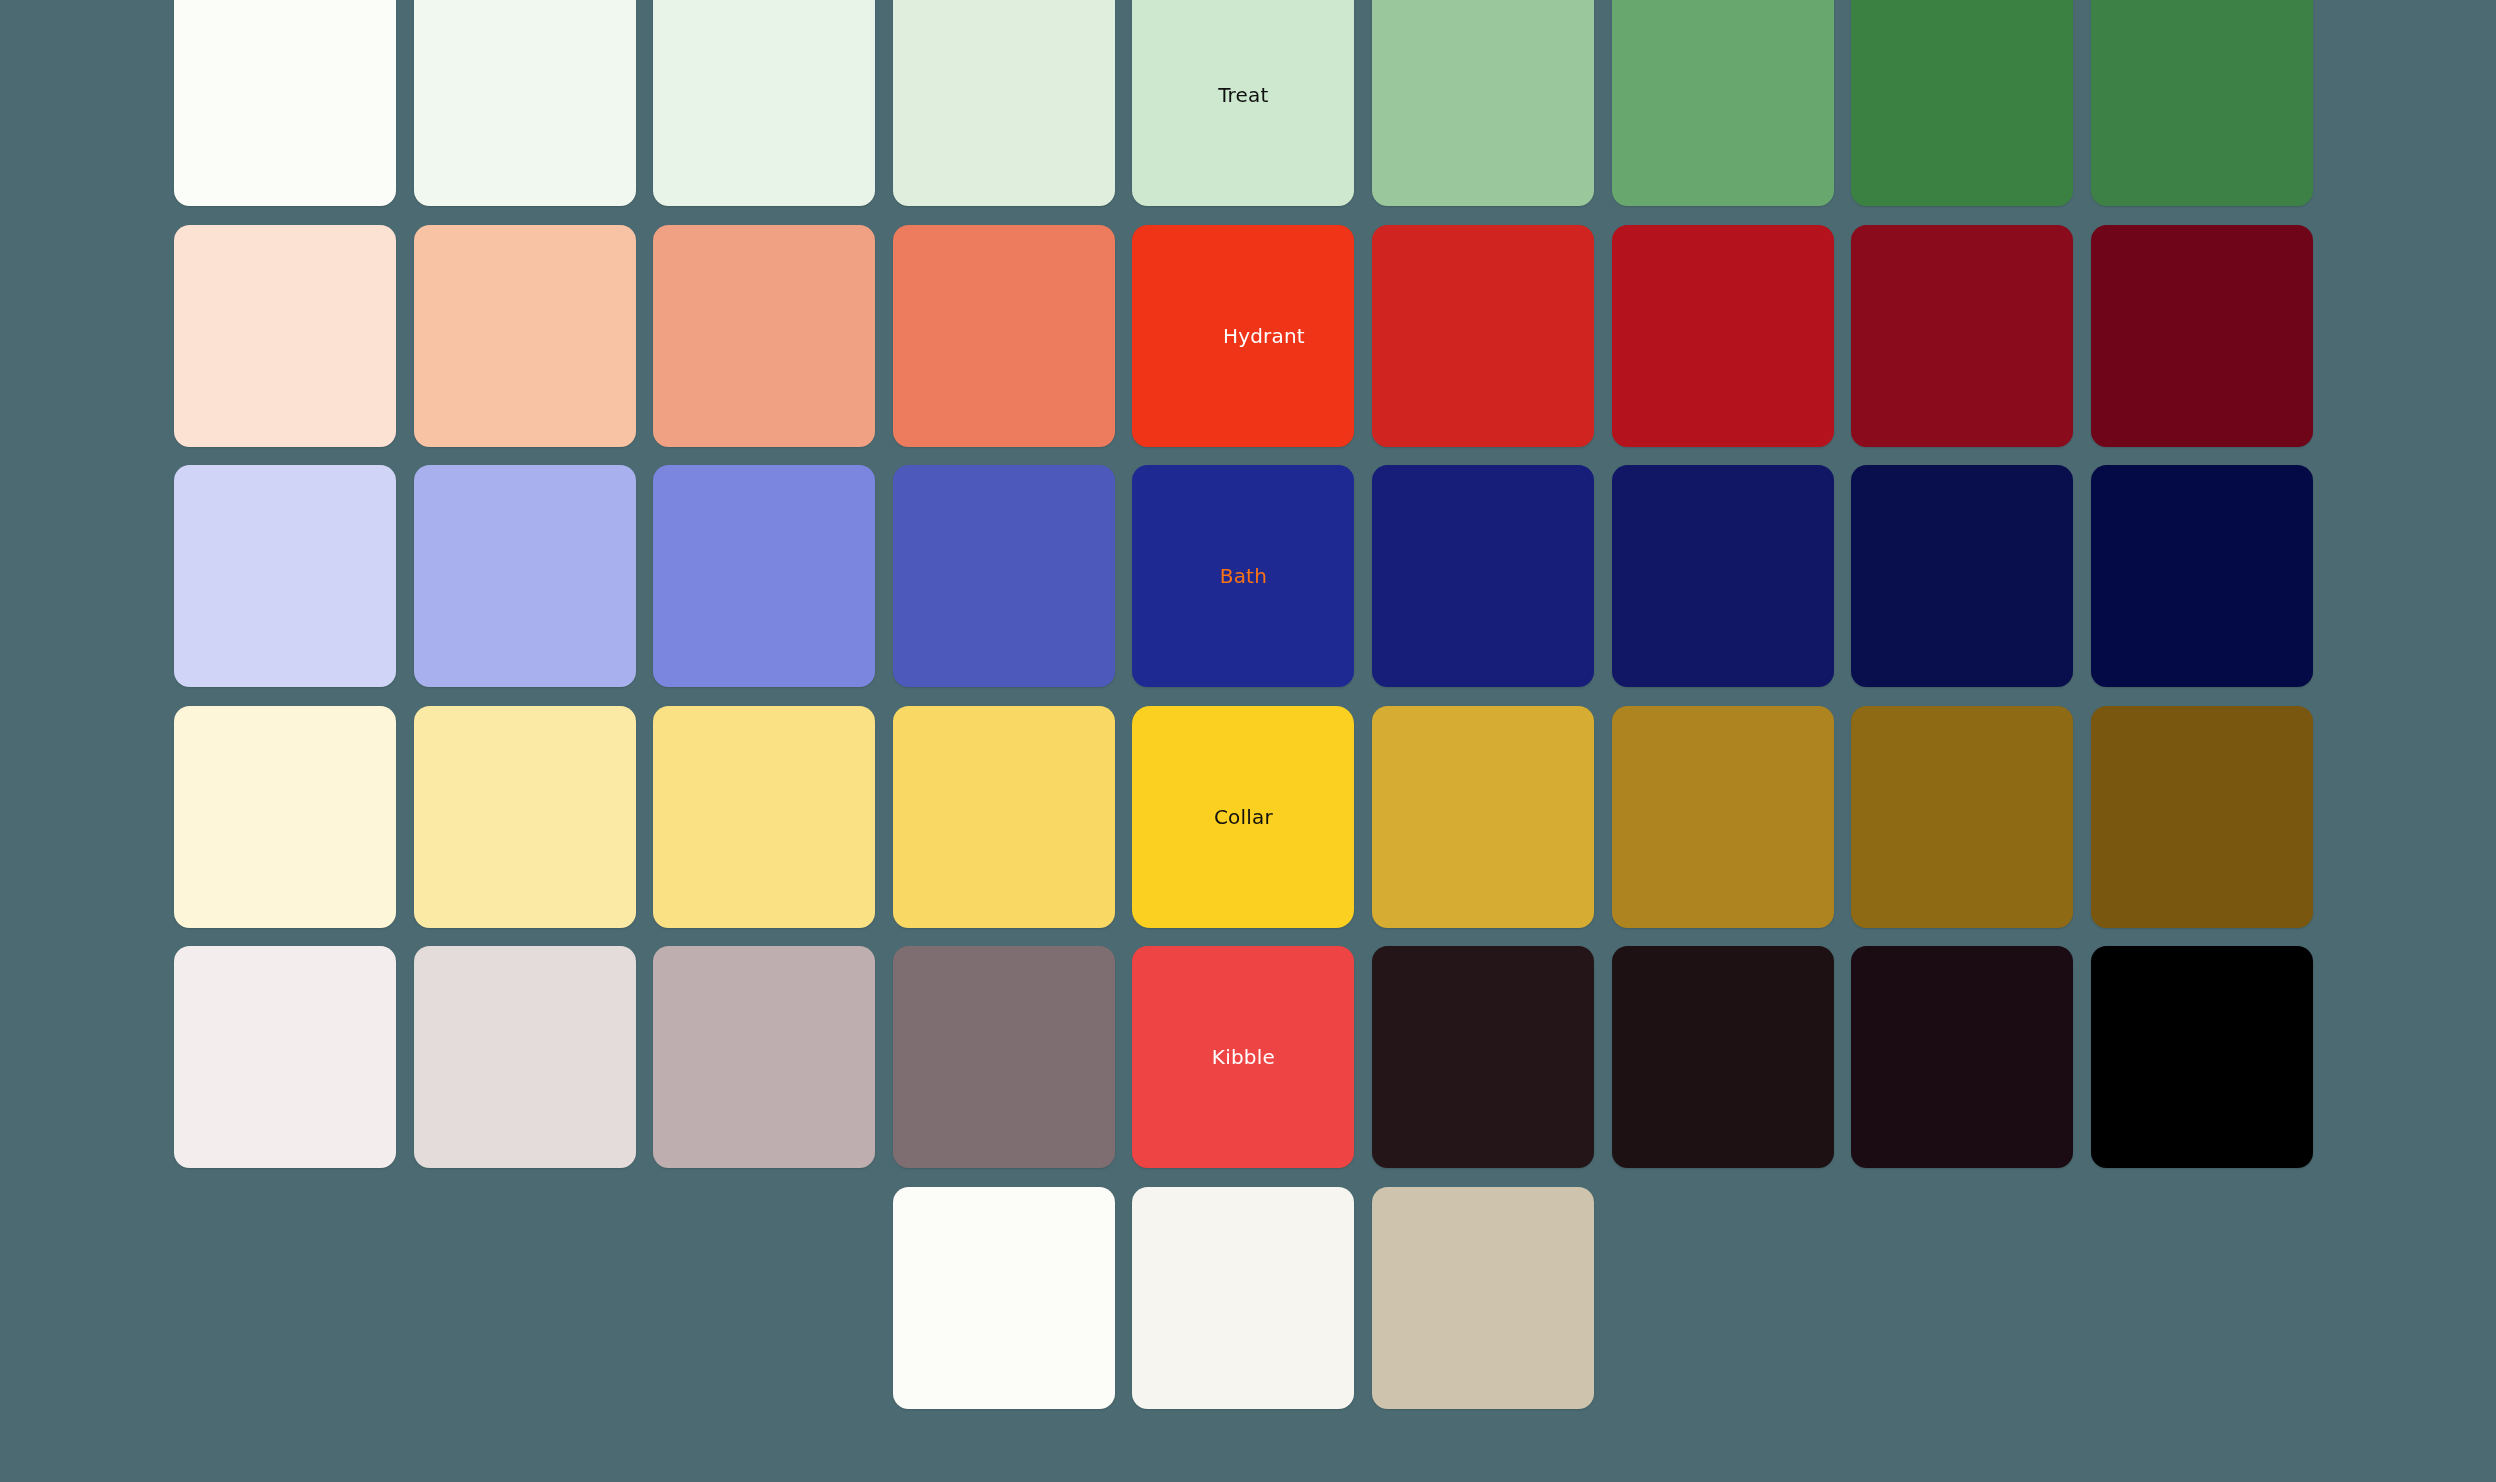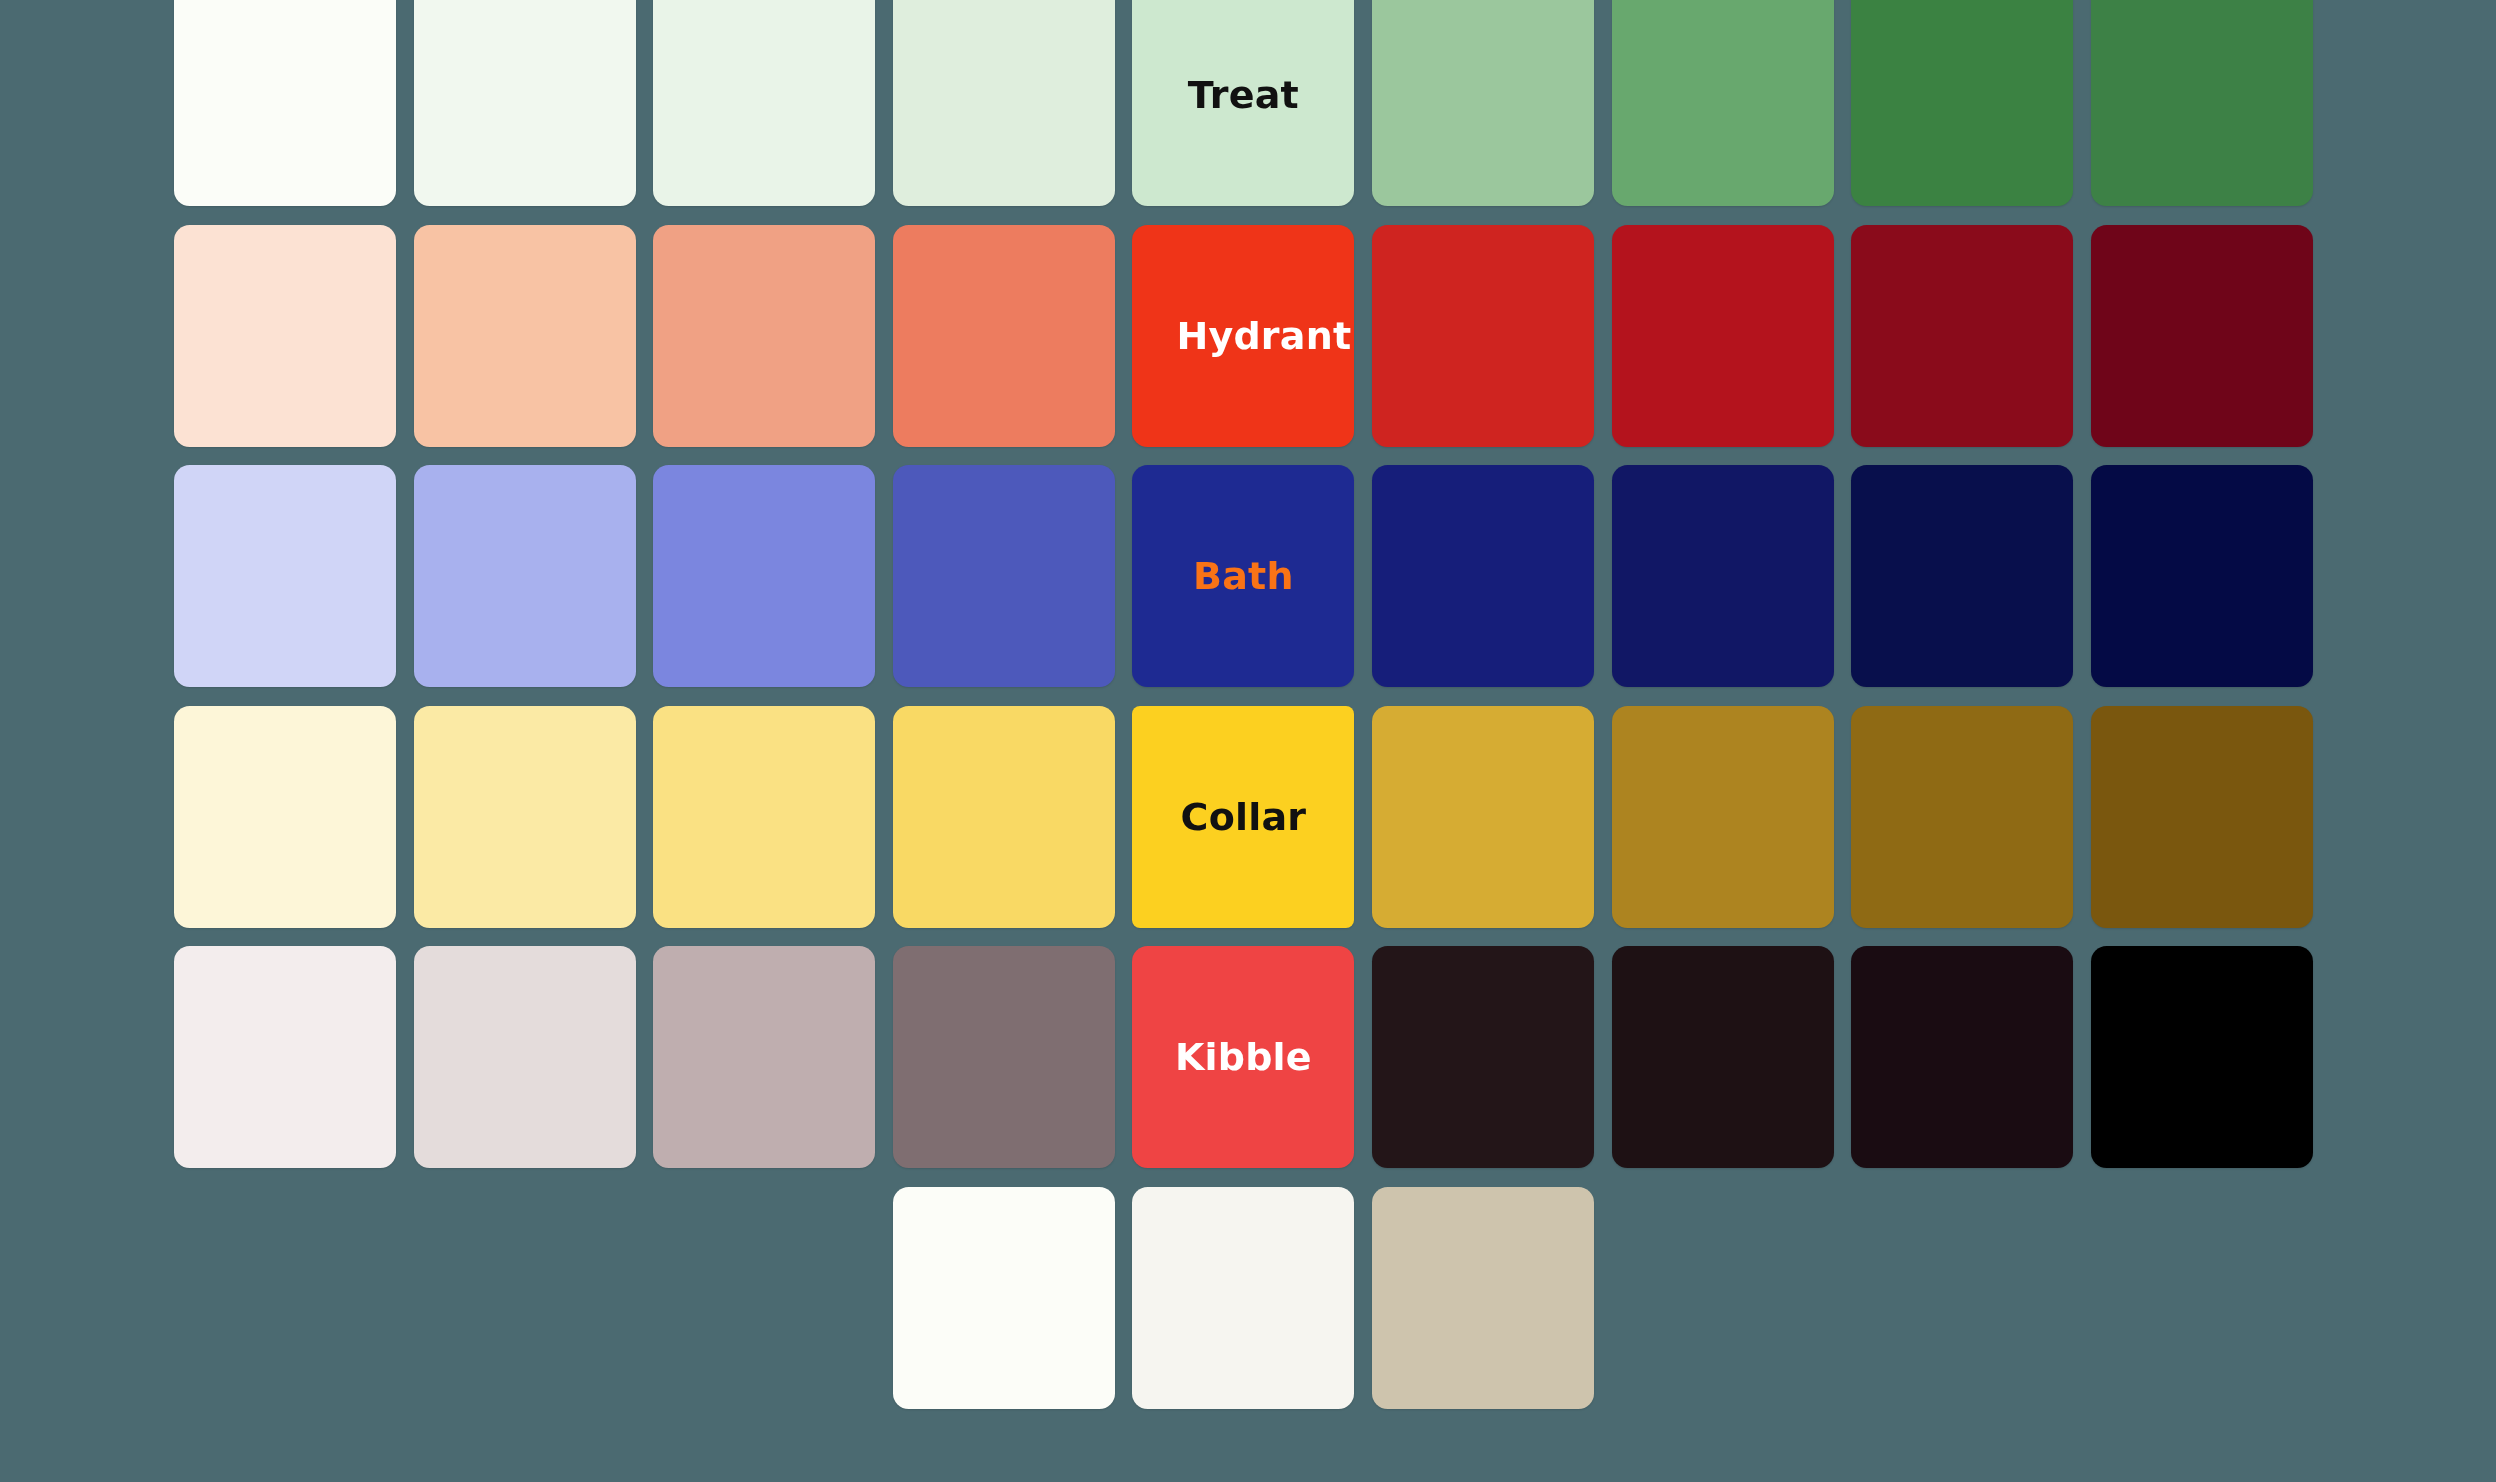--- a/index.html
+++ b/index.html
@@ -29,22 +29,22 @@
     border-radius: 15.6px;
     display: flex;
     align-items: center;
     justify-content: center;
     box-shadow: 0 1px 2px rgba(0,0,0,0.12);
     position: relative;
   }
 
   .swatch-label {
     font-family: "DejaVu Sans", sans-serif;
-    font-size: 38px;
-    font-weight: 700;
+    font-size: 20px;
+    font-weight: 400;
     letter-spacing: 0.2px;
     line-height: 1;
     user-select: none;
     pointer-events: none;
   }
 </style>
 </head>
 <body style="background: rgb(75, 106, 113);">
 
 <div id="palette-grid" style="grid-template-columns: repeat(9, 222px); grid-auto-rows: 222px; gap: 18.5px 17.6px;">
@@ -78,21 +78,21 @@
       <span class="swatch-label" style="color: #f97316;">Bath</span>
     </div>
     <div class="swatch" style="background: rgb(22, 30, 122); border-radius: 15.6px; grid-area: 3 / 6;"></div>
     <div class="swatch" style="background: rgb(17, 23, 101); border-radius: 15.6px; grid-area: 3 / 7;"></div>
     <div class="swatch" style="background: rgb(8, 15, 76); border-radius: 15.6px; grid-area: 3 / 8;"></div>
     <div class="swatch" style="background: rgb(4, 10, 69); border-radius: 15.6px; grid-area: 3 / 9;"></div>
     <div class="swatch" style="background: rgb(253, 246, 216); border-radius: 15.6px; grid-area: 4 / 1;"></div>
     <div class="swatch" style="background: rgb(251, 234, 165); border-radius: 15.6px; grid-area: 4 / 2;"></div>
     <div class="swatch" style="background: rgb(250, 225, 131); border-radius: 15.6px; grid-area: 4 / 3;"></div>
     <div class="swatch" style="background: rgb(249, 217, 100); border-radius: 15.6px; grid-area: 4 / 4;"></div>
-    <div class="swatch" style="background: rgb(252, 208, 32); border-radius: 8px; grid-area: 4 / 5;">
+    <div class="swatch" style="background: rgb(252, 208, 32); border-radius: 18px; grid-area: 4 / 5;">
       <span class="swatch-label" style="color: rgb(17, 17, 17);">Collar</span>
     </div>
     <div class="swatch" style="background: rgb(214, 172, 51); border-radius: 15.6px; grid-area: 4 / 6;"></div>
     <div class="swatch" style="background: rgb(173, 132, 32); border-radius: 15.6px; grid-area: 4 / 7;"></div>
     <div class="swatch" style="background: rgb(143, 106, 20); border-radius: 15.6px; grid-area: 4 / 8;"></div>
     <div class="swatch" style="background: rgb(122, 87, 14); border-radius: 15.6px; grid-area: 4 / 9;"></div>
     <div class="swatch" style="background: rgb(243, 237, 237); border-radius: 15.6px; grid-area: 5 / 1;"></div>
     <div class="swatch" style="background: rgb(228, 220, 219); border-radius: 15.6px; grid-area: 5 / 2;"></div>
     <div class="swatch" style="background: rgb(191, 174, 175); border-radius: 15.6px; grid-area: 5 / 3;"></div>
     <div class="swatch" style="background: rgb(127, 110, 113); border-radius: 15.6px; grid-area: 5 / 4;"></div>

